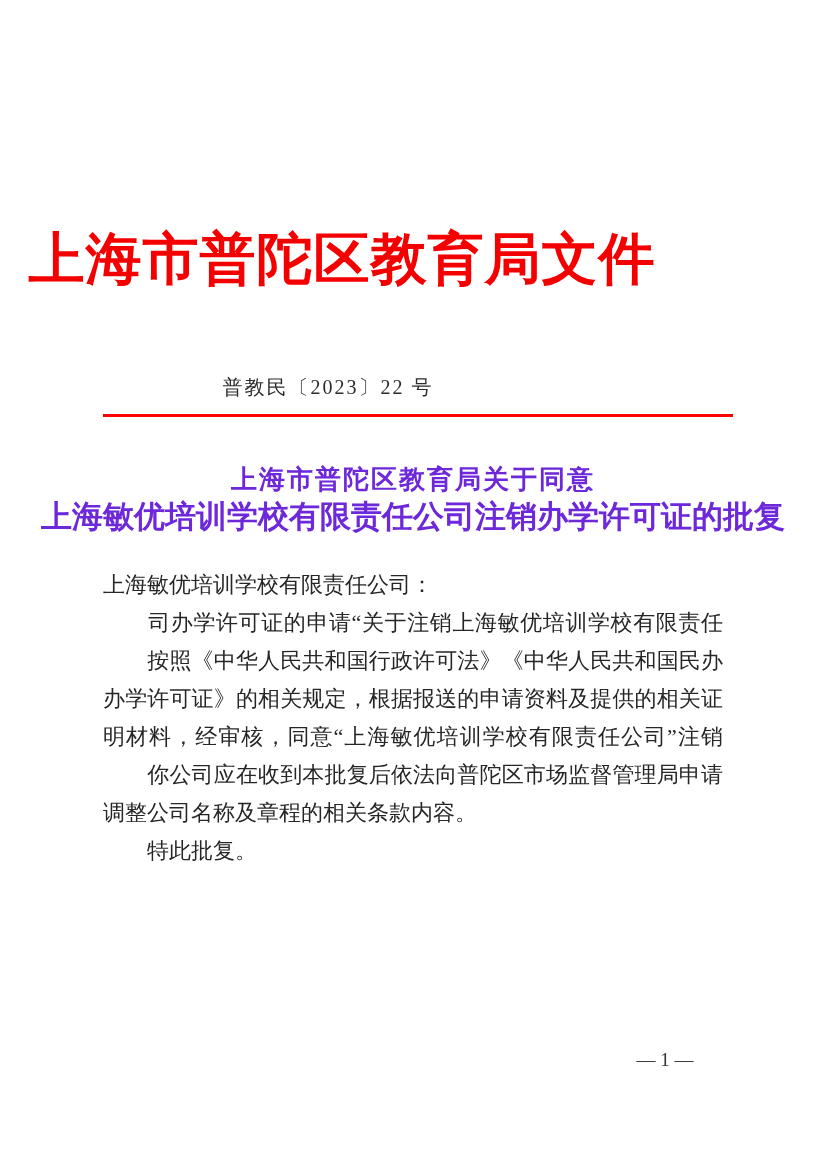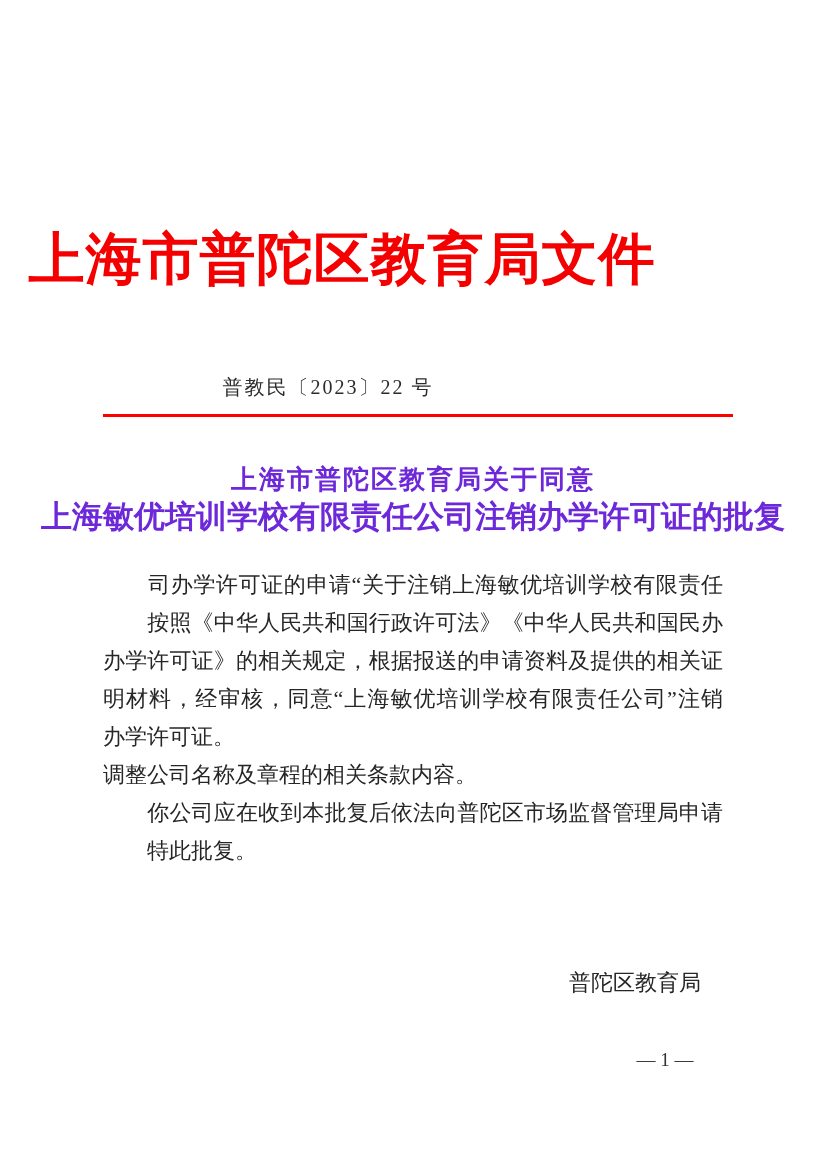--- a/index.html
+++ b/index.html
@@ -119,29 +119,28 @@
   <div class="doc-number">普教民〔2023〕22 号</div>
 
   <div class="red-divider"></div>
 
   <div class="doc-title">
     <div class="t1">上海市普陀区教育局关于同意</div>
     <div class="t2">上海敏优培训学校有限责任公司注销办学许可证的批复</div>
   </div>
 
   <div class="body-text">
+    <div class="line">上海敏优培训学校有限责任公司：</div>
     <div class="line fill">　　司办学许可证的申请“关于注销上海敏优培训学校有限责任公</div>
     <div class="line fill">　　按照《中华人民共和国行政许可法》《中华人民共和国民办</div>
     <div class="line fill">办学许可证》的相关规定，根据报送的申请资料及提供的相关证</div>
     <div class="line fill">明材料，经审核，同意“上海敏优培训学校有限责任公司”注销</div>
-    <div class="line">办学许可证。</div>
+    <div class="line fill">　　你公司应在收到本批复后依法向普陀区市场监督管理局申请</div>
     <div class="line">调整公司名称及章程的相关条款内容。</div>
-    <div class="line fill">　　你公司应在收到本批复后依法向普陀区市场监督管理局申请</div>
     <div class="line">　　特此批复。</div>
   </div>
 
   <div class="signature">
-    <div class="org">普陀区教育局</div>
   </div>
 
   <div class="page-number">— 1 —</div>
 
 </div>
 
 </body></html>

